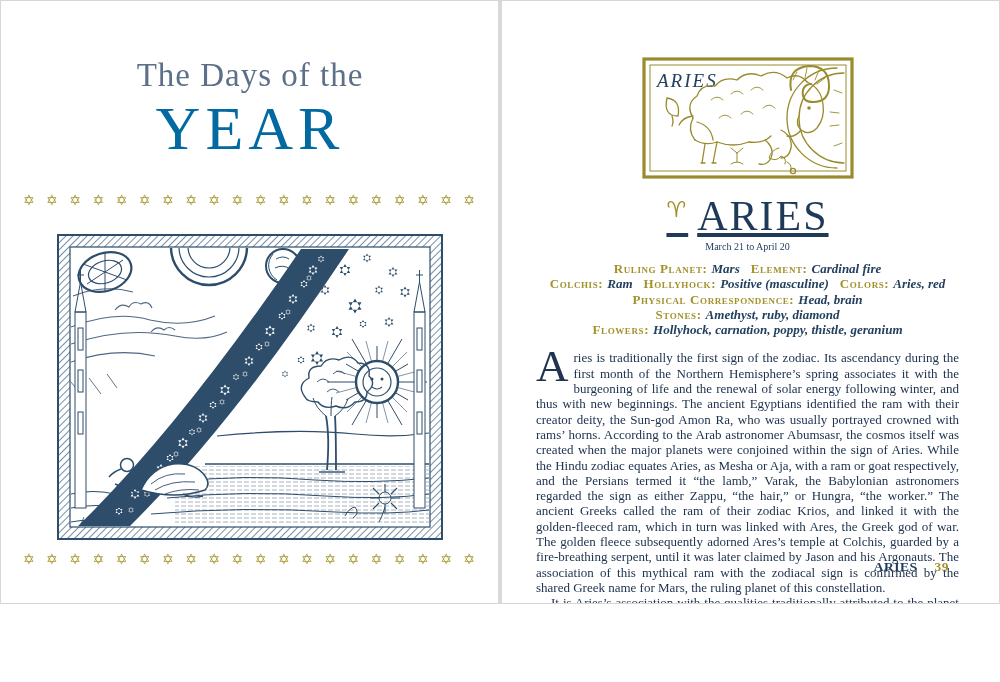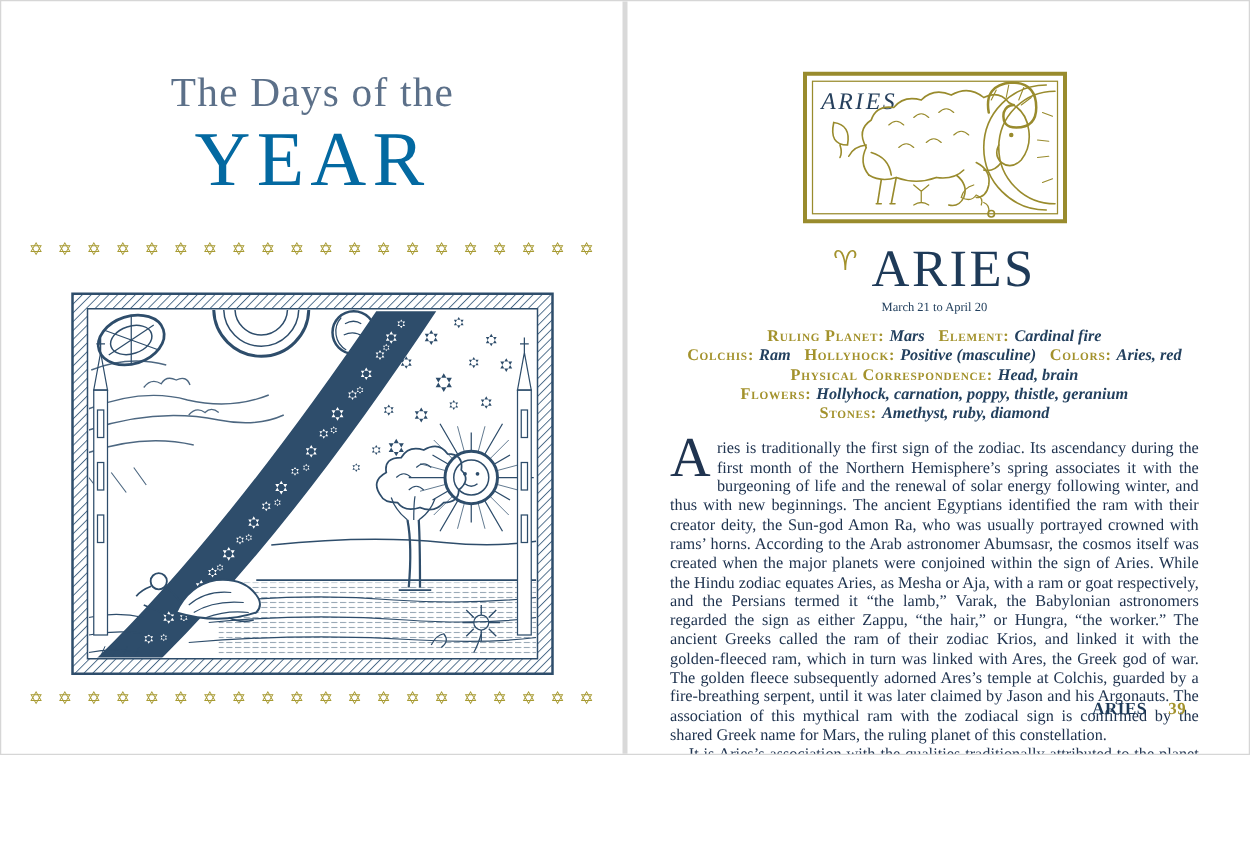--- a/index.html
+++ b/index.html
@@ -19,21 +19,21 @@
   .title-main { font-size:62px; color:#0369a1; letter-spacing:5px; line-height:1; margin-top:4px; }
   .star-row { color:#a89b33; font-size:14px; letter-spacing:2px; word-spacing:3px;
     margin-top:33px; white-space:nowrap;
     font-family:"DejaVu Sans", sans-serif; }
   .star-row.bottom { margin-top:9px; }
   .engraving { display:block; margin:24px auto 0; }
   
   .page-right { padding:55px 38px 0 37px; text-align:center; }
   .plate { display:block; margin:0 auto; }
   .sign-heading { margin-top:15px; color:#1e3a58; font-size:42px;
-    letter-spacing:2px; line-height:1; }
+    letter-spacing:2px; line-height:1;text-decoration:underline; }
   .sign-symbol { color:#a3922c; font-size:22px; vertical-align:13px;
     margin-right:9px; font-family:"DejaVu Sans", sans-serif; }
   .date-range { font-size:10px; color:#23405e; margin-top:4px; }
   .attrs { margin-top:9px; font-size:13px; line-height:15.3px; color:#23405e; }
   .attr-label { font-variant:small-caps; letter-spacing:.6px; color:#a3922c;
     font-weight:bold; margin-right:4px; }
   .attr-value { font-style:italic; font-weight:bold; }
   .pair + .pair { margin-left:11px; }
   .body-text { margin-top:13px; text-align:justify; font-size:13px;
     line-height:15.3px; color:#203450; }
@@ -264,24 +264,24 @@
       <div class="attr-line">
         <span class="pair"><span class="attr-label">Ruling Planet:</span><span class="attr-value">Mars</span></span><span class="pair"><span class="attr-label">Element:</span><span class="attr-value">Cardinal fire</span></span>
       </div>
       <div class="attr-line">
         <span class="pair"><span class="attr-label">Colchis:</span><span class="attr-value">Ram</span></span><span class="pair"><span class="attr-label">Hollyhock:</span><span class="attr-value">Positive (masculine)</span></span><span class="pair"><span class="attr-label">Colors:</span><span class="attr-value">Aries, red</span></span>
       </div>
       <div class="attr-line">
         <span class="pair"><span class="attr-label">Physical Correspondence:</span><span class="attr-value">Head, brain</span></span>
       </div>
       <div class="attr-line">
+        <span class="pair"><span class="attr-label">Stones:</span><span class="attr-value">Amethyst, ruby, diamond</span></span>
+      </div>
+      <div class="attr-line">
         <span class="pair"><span class="attr-label">Flowers:</span><span class="attr-value">Hollyhock, carnation, poppy, thistle, geranium</span></span>
-      </div>
-      <div class="attr-line">
-        <span class="pair"><span class="attr-label">Stones:</span><span class="attr-value">Amethyst, ruby, diamond</span></span>
       </div>
     </div>
 
     <div class="body-text">
       <p><span class="dropcap">A</span><span>ries is traditionally the first sign of the zodiac. Its ascendancy during the first month of the Northern Hemisphere’s spring associates it with the burgeoning of life and the renewal of solar energy following winter, and thus with new beginnings. The ancient Egyptians identified the ram with their creator deity, the Sun-god Amon Ra, who was usually portrayed crowned with rams’ horns. According to the Arab astronomer Abumsasr, the cosmos itself was created when the major planets were conjoined within the sign of Aries. While the Hindu zodiac equates Aries, as Mesha or Aja, with a ram or goat respectively, and the Persians termed it “the lamb,” Varak, the Babylonian astronomers regarded the sign as either Zappu, “the hair,” or Hungra, “the worker.” The ancient Greeks called the ram of their zodiac Krios, and linked it with the golden-fleeced ram, which in turn was linked with Ares, the Greek god of war. The golden fleece subsequently adorned Ares’s temple at Colchis, guarded by a fire-breathing serpent, until it was later claimed by Jason and his Argonauts. The association of this mythical ram with the zodiacal sign is confirmed by the shared Greek name for Mars, the ruling planet of this constellation.</span></p>
       <p class="para2">It is Aries’s association with the qualities traditionally attributed to the planet Mars—leadership, courage, aggression, and egotism—that in part defines the personal characteristics of those born under this sign, complemented by those that are suggested by the element of fire: heated emotions, vitality, and enthusiasm, but also the potential for impatience, impulsiveness, and destruction. And, of course, the headstrong and active nature of the ram itself further reinforces these dual associations.</p>
     </div>
 
     <div class="page-footer">
       <span>ARIES</span><span class="pagenum">39</span>

